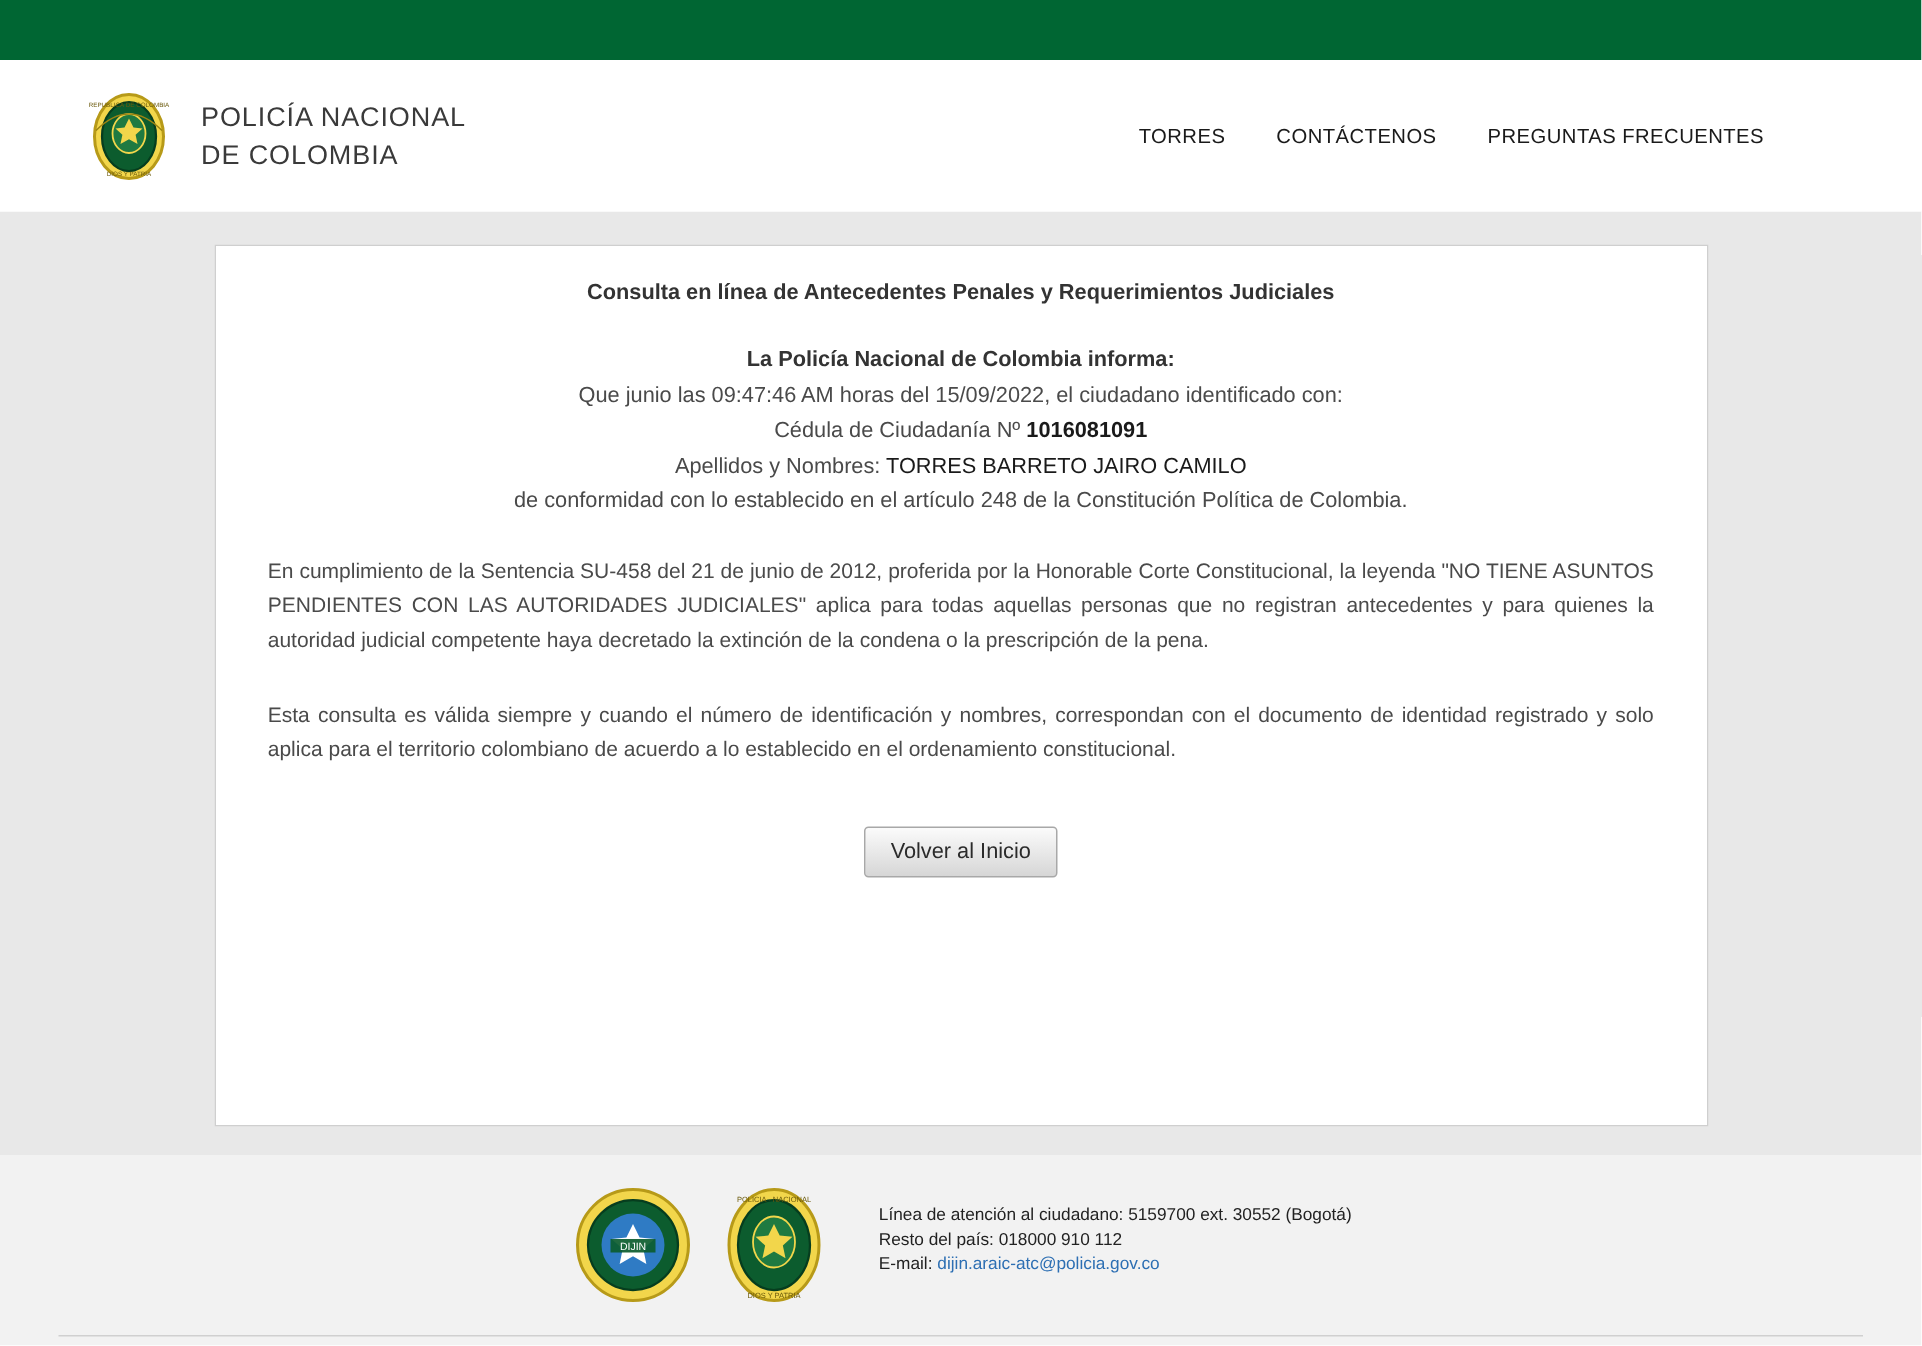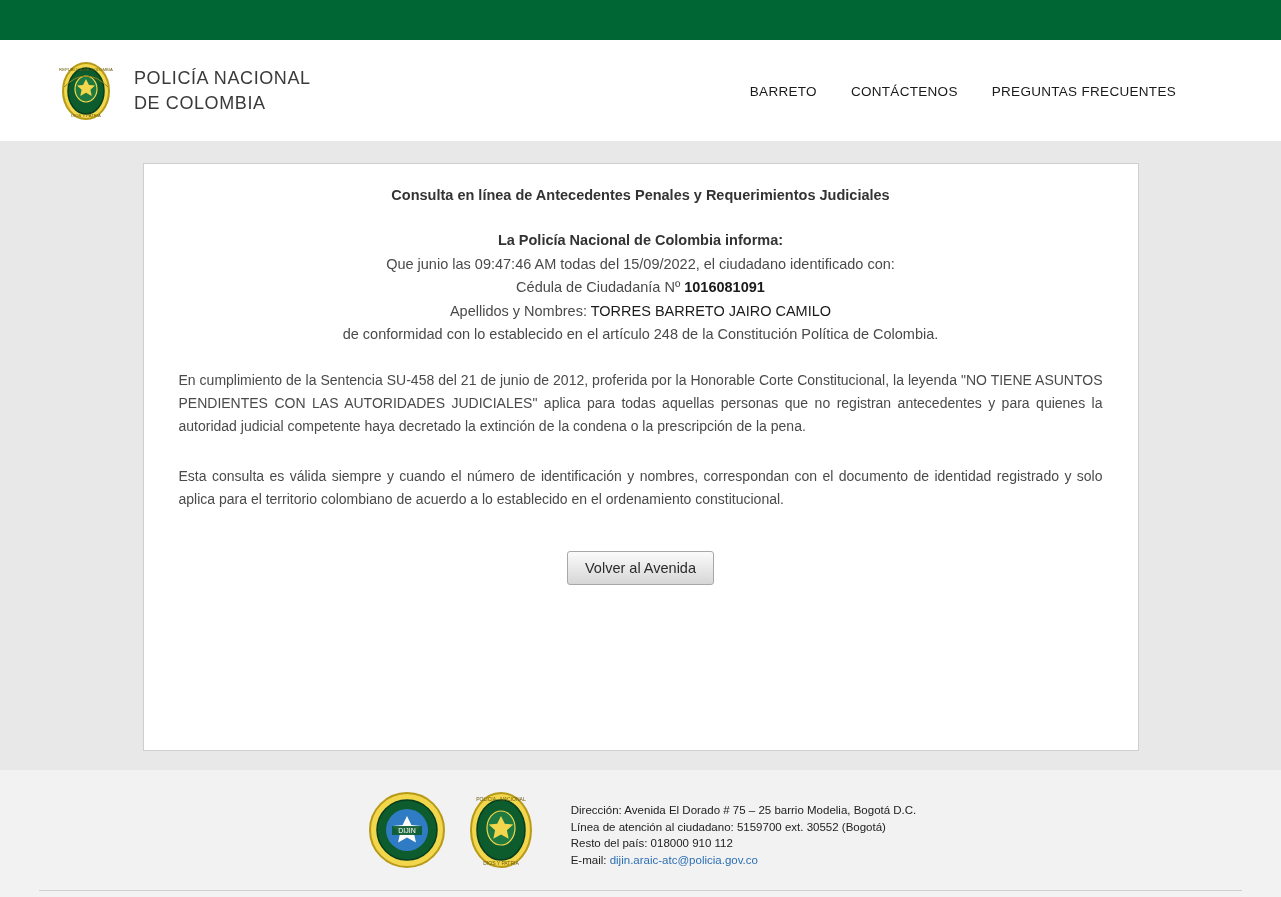--- a/index.html
+++ b/index.html
@@ -194,52 +194,52 @@
         <text x="34" y="60" font-size="4.2" fill="#6b5a0c" text-anchor="middle" font-family="Liberation Sans, sans-serif">DIOS Y PATRIA</text>
       </svg>
     </span>
     <div class="brand-text">
       <div>POLICÍA NACIONAL</div>
       <div>DE COLOMBIA</div>
     </div>
   </div>
 
   <nav class="nav">
-    <a href="#">BARRETO</a>
+    <a href="#">TORRES</a>
     <a href="#">CONTÁCTENOS</a>
     <a href="#">PREGUNTAS FRECUENTES</a>
   </nav>
 </div>
 
 <div class="page">
   <div class="panel">
 
     <div class="panel-title">Consulta en línea de Antecedentes Penales y Requerimientos Judiciales</div>
 
     <div class="info-block">
       <div class="strongline">La Policía Nacional de Colombia informa:</div>
       <div>
-        <span>Que junio las </span><span>09:47:46 AM</span><span> todas del </span><span>15/09/2022</span><span>, el ciudadano identificado con:</span>
+        <span>Que junio las </span><span>09:47:46 AM</span><span> horas del </span><span>15/09/2022</span><span>, el ciudadano identificado con:</span>
       </div>
       <div>
         <span>Cédula de Ciudadanía Nº </span><b>1016081091</b>
       </div>
       <div>
         <span>Apellidos y Nombres: </span><span class="namevals">TORRES BARRETO JAIRO CAMILO</span>
       </div>
     </div>
 
     <div class="verdict-sub">de conformidad con lo establecido en el artículo 248 de la Constitución Política de Colombia.</div>
 
     <p class="para">En cumplimiento de la Sentencia SU-458 del 21 de junio de 2012, proferida por la Honorable Corte Constitucional, la leyenda "NO TIENE ASUNTOS PENDIENTES CON LAS AUTORIDADES JUDICIALES" aplica para todas aquellas personas que no registran antecedentes y para quienes la autoridad judicial competente haya decretado la extinción de la condena o la prescripción de la pena.</p>
     <p class="para">Esta consulta es válida siempre y cuando el número de identificación y nombres, correspondan con el documento de identidad registrado y solo aplica para el territorio colombiano de acuerdo a lo establecido en el ordenamiento constitucional.</p>
 
 
     <div class="btn-wrap">
-      <button class="btn" type="button">Volver al Avenida</button>
+      <button class="btn" type="button">Volver al Inicio</button>
     </div>
 
   </div>
 </div>
 
 <div class="footer">
   <div class="footer-inner">
     <div class="footer-seals">
       <span>
         <svg width="84" height="88" viewBox="0 0 84 88" aria-hidden="true">
@@ -257,20 +257,19 @@
           <ellipse cx="42" cy="44" rx="24" ry="30" fill="#0c5c2e" stroke="#063d1e" stroke-width="1.5"></ellipse>
           <ellipse cx="42" cy="42" rx="14" ry="17" fill="#1f7a41" stroke="#f2d64b" stroke-width="1.2"></ellipse>
           <path d="M42 30 l3.8 7.7 8.5 .8 -6.4 5.8 1.8 8.5 -7.7-4.4 -7.7 4.4 1.8-8.5 -6.4-5.8 8.5-.8z" fill="#f2d64b"></path>
           <text x="42" y="15" font-size="5" fill="#6b5a0c" text-anchor="middle" font-family="Liberation Sans, sans-serif">POLICIA · NACIONAL</text>
           <text x="42" y="79" font-size="5" fill="#6b5a0c" text-anchor="middle" font-family="Liberation Sans, sans-serif">DIOS Y PATRIA</text>
         </svg>
       </span>
     </div>
 
     <div class="footer-text">
-      <div>Dirección: Avenida El Dorado # 75 – 25 barrio Modelia, Bogotá D.C.</div>
       <div>Línea de atención al ciudadano: 5159700 ext. 30552 (Bogotá)</div>
       <div>Resto del país: 018000 910 112</div>
       <div><span>E-mail: </span><a href="#">dijin.araic-atc@policia.gov.co</a></div>
     </div>
   </div>
   <div class="footer-rule"></div>
 </div>
 
 </body></html>

